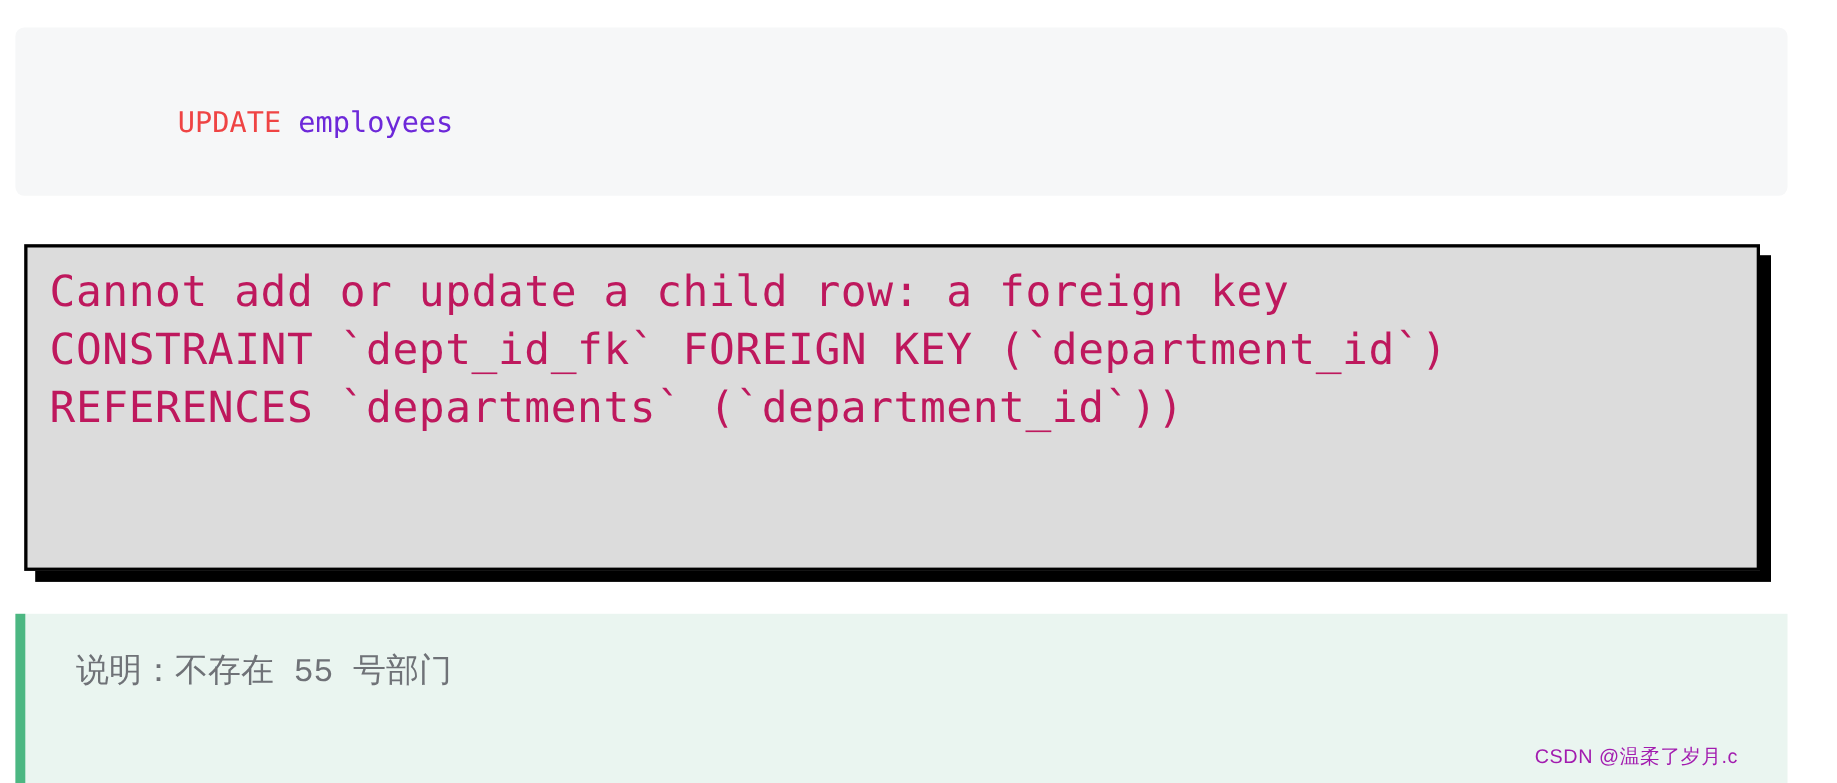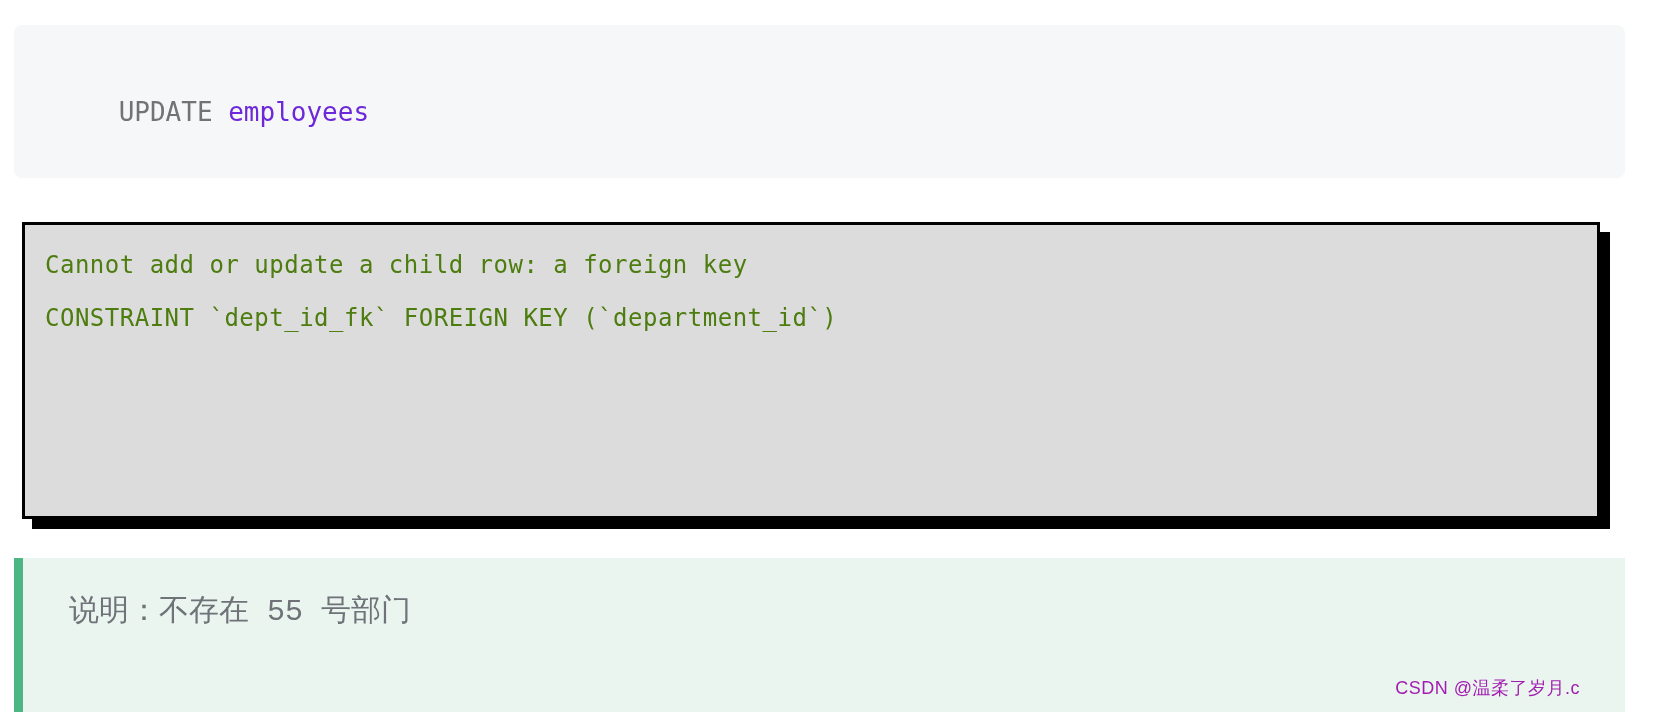--- a/index.html
+++ b/index.html
@@ -27,21 +27,21 @@
     border-radius: 8px;
     padding: 18px 0 18px 42px;
   }
   .code-line {
     font-family: "DejaVu Sans Mono", "Liberation Mono", monospace;
     font-size: 26px;
     line-height: 46px;
     white-space: pre;
     color: #37474f;
   }
-  .kw  { color: #737373; }
+  .kw  { color: #ef4444; margin-left: 43px; }
   .tbl { color: #6d28d9; }
   .col { color: #37474f; }
   .op  { color: #37474f; }
   .num { color: #00796b; }
   .pun { color: #37474f; }
 
   
   .error-shadow {
     position: absolute;
     left: 32px;
@@ -65,23 +65,23 @@
   .err-head {
     font-family: "DejaVu Serif", "Liberation Serif", serif;
     font-size: 33px;
     line-height: 53px;
     color: #111111;
     white-space: pre;
     font-weight: 600;
   }
   .err-line {
     font-family: "DejaVu Sans Mono", "Liberation Mono", monospace;
-    font-size: 24px;
+    font-size: 39px;
     line-height: 53px;
-    color: #4d7c0f;
+    color: #be185d;
     white-space: pre;
     letter-spacing: 0.5px;
   }
 
   
   .note {
     position: absolute;
     left: 14px;
     top: 558px;
     width: 1611px;
@@ -129,18 +129,19 @@
     <span class="kw">WHERE</span><span class="tbl">  </span><span class="col">department_id</span><span class="op"> = </span><span class="num">110</span><span class="pun">;</span>
   </div>
 
 </div>
 
 <div class="error-shadow"></div>
 
 <div class="error-box">
   <div class="err-line">Cannot add or update a child row: a foreign key</div>
   <div class="err-line">CONSTRAINT `dept_id_fk` FOREIGN KEY (`department_id`)</div>
+  <div class="err-line">REFERENCES `departments` (`department_id`))</div>
 </div>
 
 <div class="note">
   <div class="note-text">说明：不存在 55 号部门</div>
   <div class="watermark">CSDN @温柔了岁月.c</div>
 </div>
 
 </body></html>

